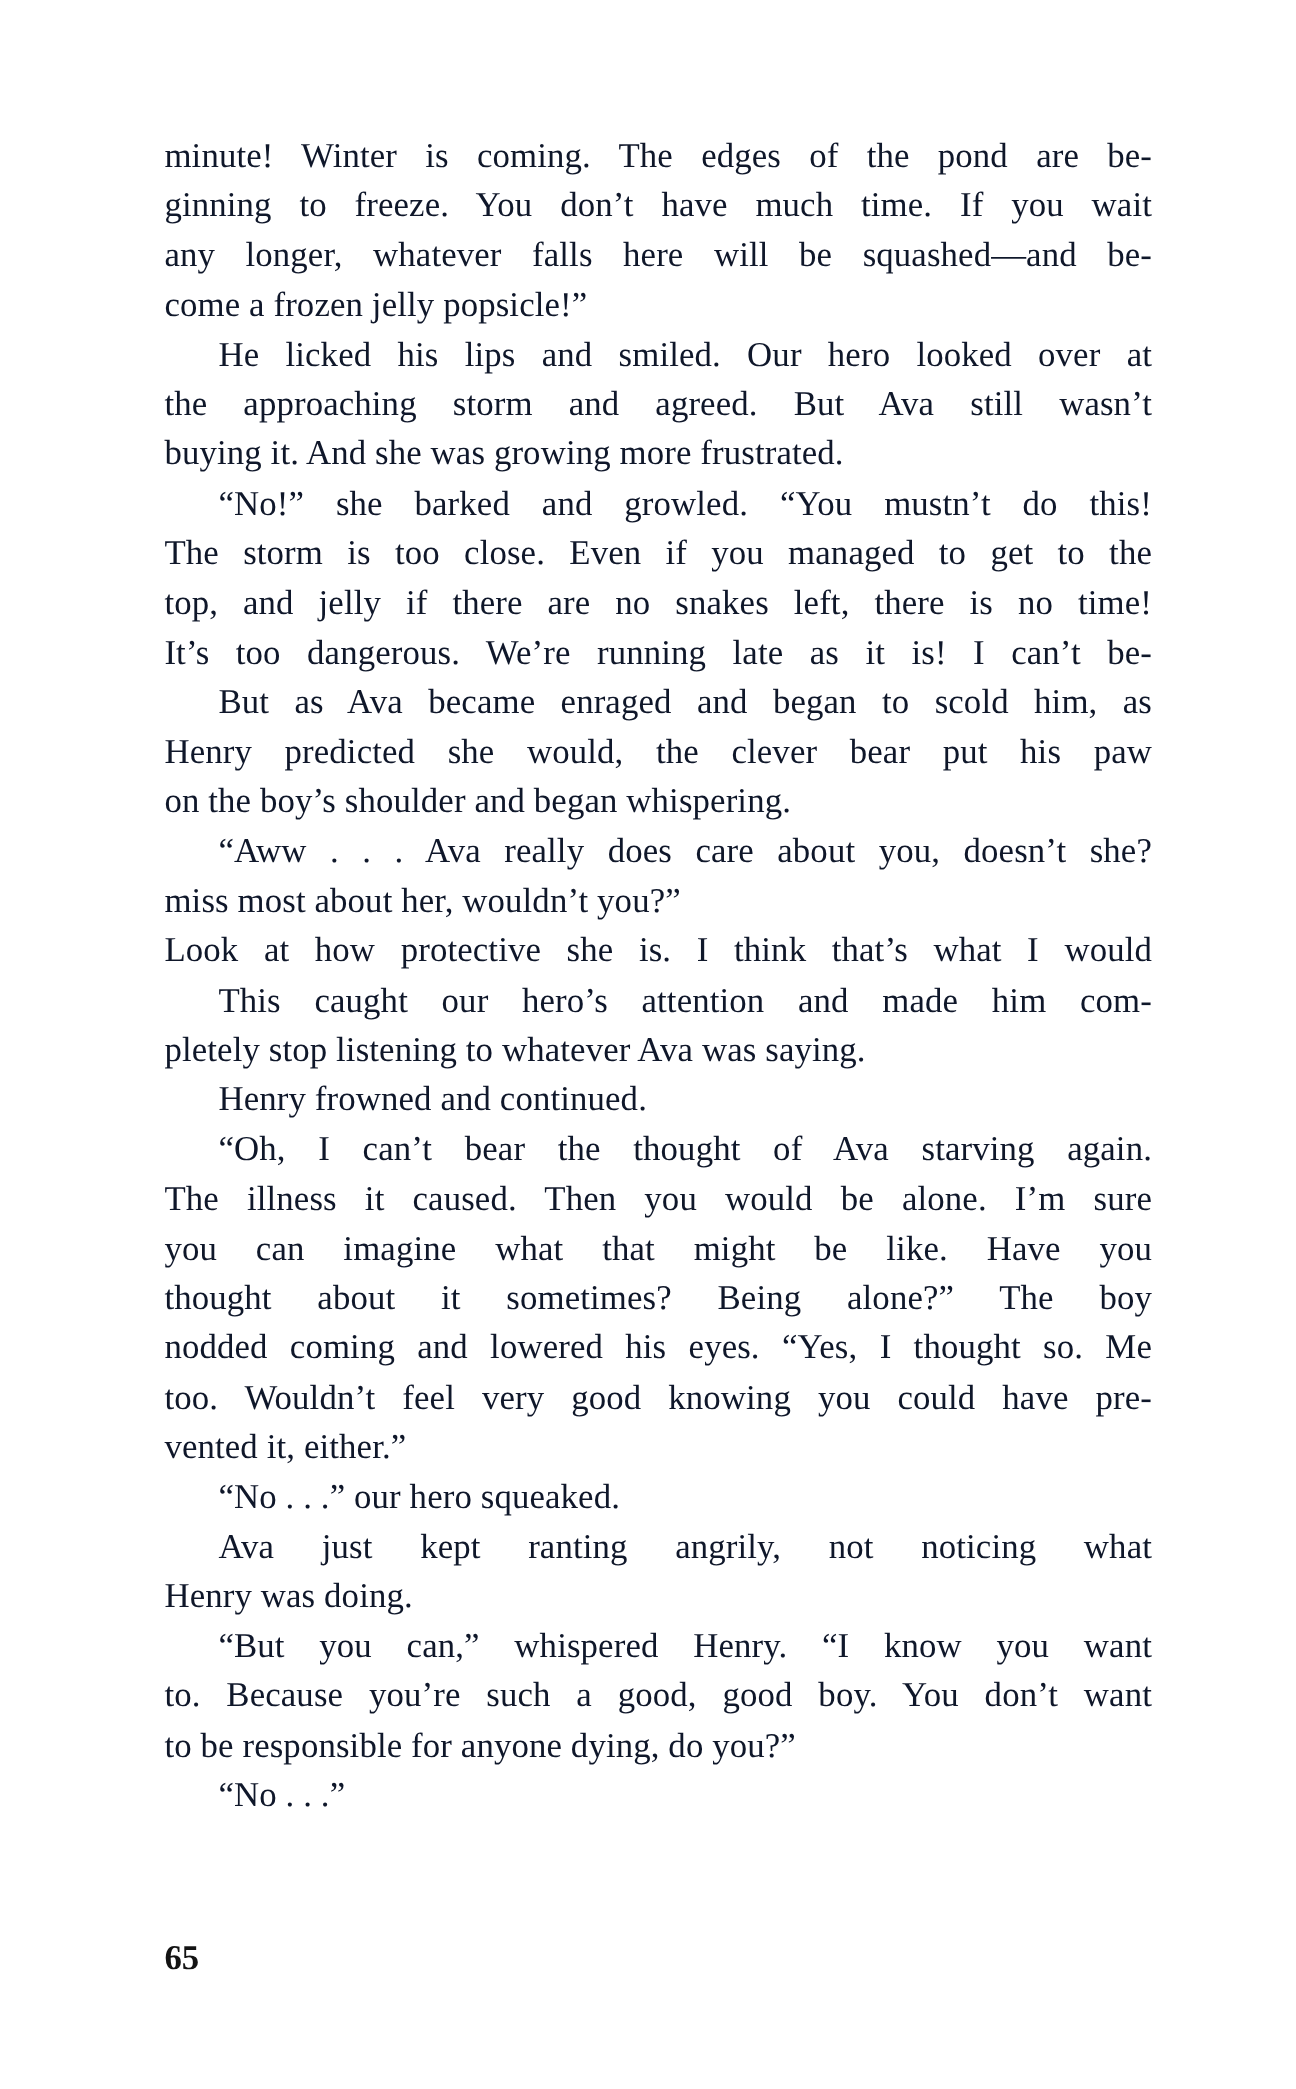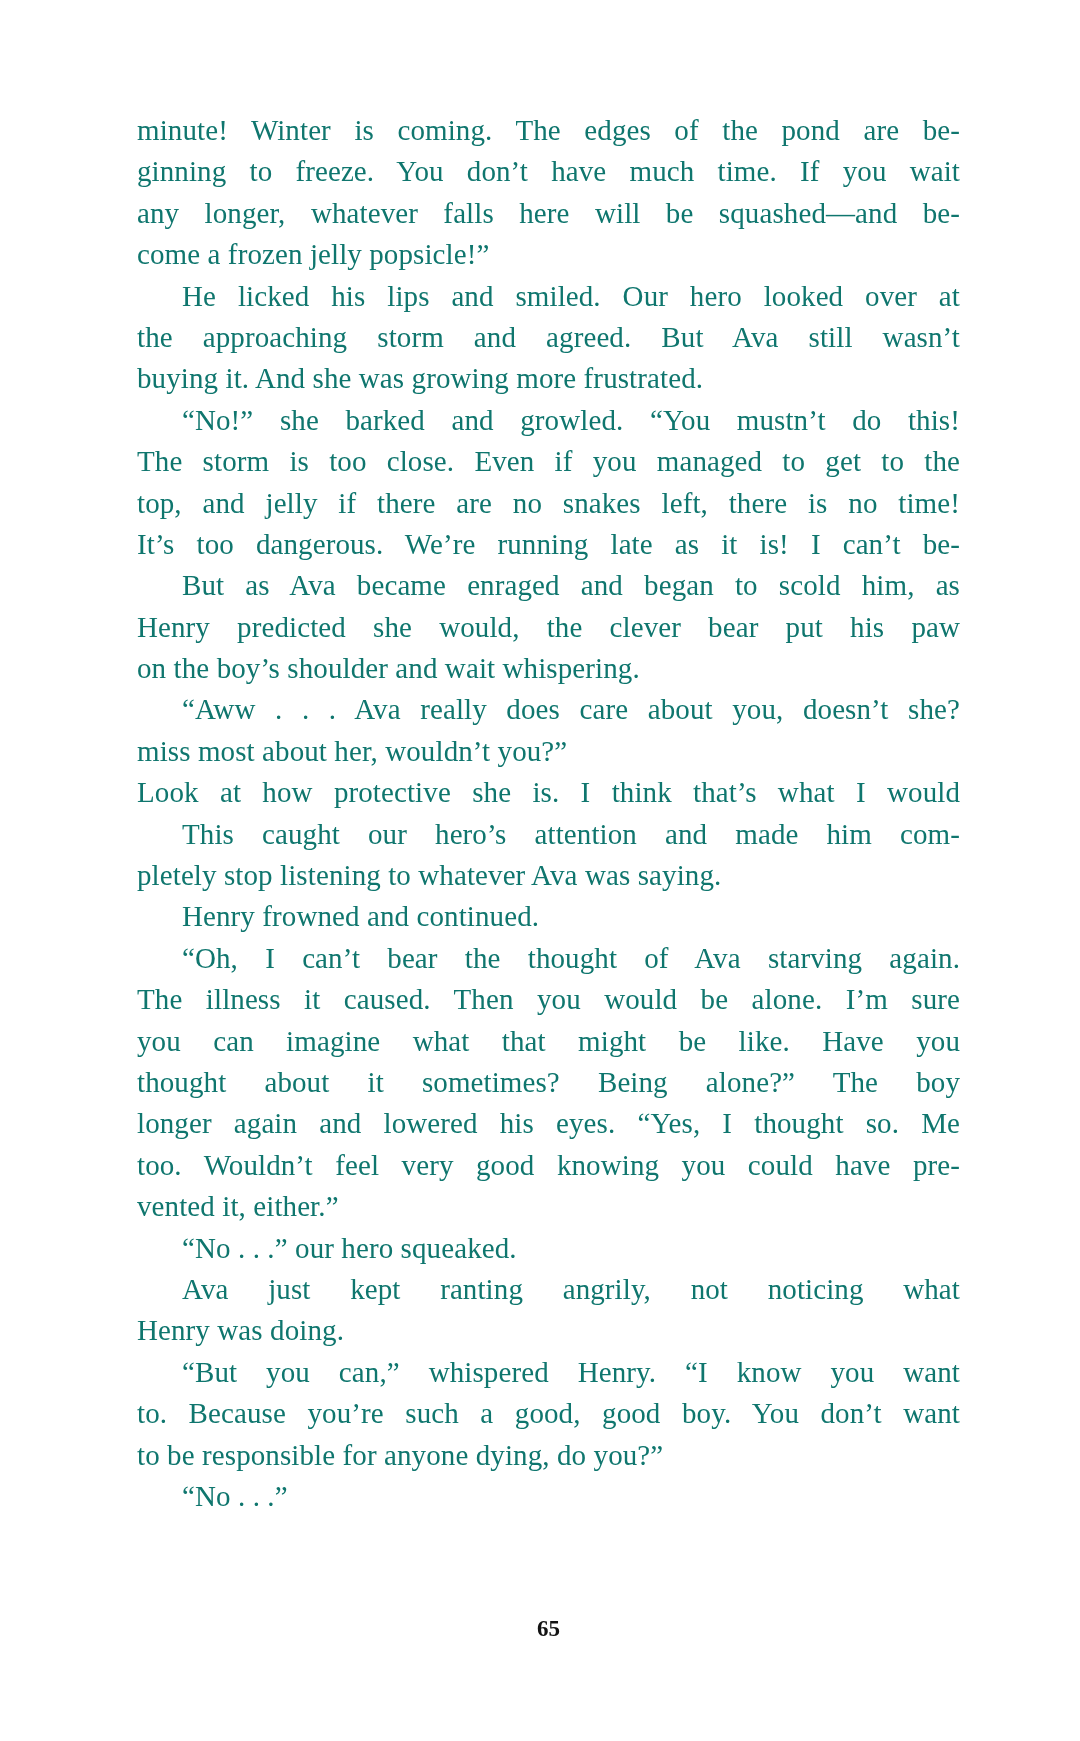--- a/index.html
+++ b/index.html
@@ -37,56 +37,56 @@
     text-align-last: left;
   }
   .line.indent {
     text-indent: 45px;
   }
   .page-number {
     position: absolute;
     left: 137px;
     top: 1616px;
     width: 823px;
-    text-align: center;
-    font-size: 23px;
+    text-align: left;
+    font-size: 29px;
     font-weight: bold;
     color: #131313;
   }
 </style>
 </head>
 <body style="background: rgb(255, 255, 255);">
 
 <div class="book-page">
-  <div class="text-block" style="color: #0f766e;">
+  <div class="text-block" style="color: #0f172a;">
       <div class="line">minute! Winter is coming. The edges of the pond are be-</div>
       <div class="line">ginning to freeze. You don’t have much time. If you wait</div>
       <div class="line">any longer, whatever falls here will be squashed—and be-</div>
       <div class="line last">come a frozen jelly popsicle!”</div>
       <div class="line indent">He licked his lips and smiled. Our hero looked over at</div>
       <div class="line">the approaching storm and agreed. But Ava still wasn’t</div>
       <div class="line last">buying it. And she was growing more frustrated.</div>
       <div class="line indent">“No!” she barked and growled. “You mustn’t do this!</div>
       <div class="line">The storm is too close. Even if you managed to get to the</div>
       <div class="line">top, and jelly if there are no snakes left, there is no time!</div>
       <div class="line">It’s too dangerous. We’re running late as it is! I can’t be-</div>
       <div class="line indent">But as Ava became enraged and began to scold him, as</div>
       <div class="line">Henry predicted she would, the clever bear put his paw</div>
-      <div class="line last">on the boy’s shoulder and wait whispering.</div>
+      <div class="line last">on the boy’s shoulder and began whispering.</div>
       <div class="line indent">“Aww . . . Ava really does care about you, doesn’t she?</div>
       <div class="line last">miss most about her, wouldn’t you?”</div>
       <div class="line">Look at how protective she is. I think that’s what I would</div>
       <div class="line indent">This caught our hero’s attention and made him com-</div>
       <div class="line last">pletely stop listening to whatever Ava was saying.</div>
       <div class="line indent last">Henry frowned and continued.</div>
       <div class="line indent">“Oh, I can’t bear the thought of Ava starving again.</div>
       <div class="line">The illness it caused. Then you would be alone. I’m sure</div>
       <div class="line">you can imagine what that might be like. Have you</div>
       <div class="line">thought about it sometimes? Being alone?” The boy</div>
-      <div class="line">longer again and lowered his eyes. “Yes, I thought so. Me</div>
+      <div class="line">nodded coming and lowered his eyes. “Yes, I thought so. Me</div>
       <div class="line">too. Wouldn’t feel very good knowing you could have pre-</div>
       <div class="line last">vented it, either.”</div>
       <div class="line indent last">“No . . .” our hero squeaked.</div>
       <div class="line indent">Ava just kept ranting angrily, not noticing what</div>
       <div class="line last">Henry was doing.</div>
       <div class="line indent">“But you can,” whispered Henry. “I know you want</div>
       <div class="line">to. Because you’re such a good, good boy. You don’t want</div>
       <div class="line last">to be responsible for anyone dying, do you?”</div>
       <div class="line indent last">“No . . .”</div>
     </div>

